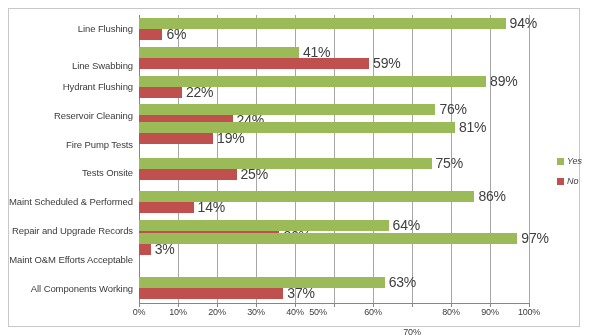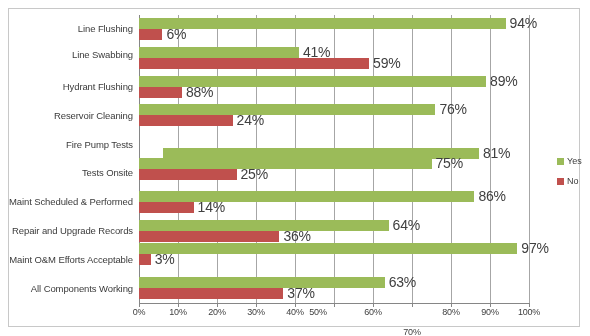--- a/index.html
+++ b/index.html
@@ -96,21 +96,21 @@
     display:flex;
     align-items:center;
     margin-bottom:11px;
     white-space:nowrap;
   }
   .legend-swatch{
     width:7px;height:7px;
     margin-right:3px;
     display:inline-block;
   }
-  .legend-text{ line-height:9px; }
+  .legend-text{ line-height:9px;font-style:italic; }
 </style>
 </head>
 <body>
 
 <div id="chart-frame">
   <div id="plot">
     <div id="gridlines">
         <div class="gridline axis0" style="left: 0px;"></div>
         <div class="gridline" style="left: 39px;"></div>
         <div class="gridline" style="left: 78px;"></div>
@@ -133,29 +133,29 @@
         <div class="row" style="top: 28.8px; height: 28.8px;">
           <div class="bar yes" style="width: 159.9px; background: rgb(155, 187, 89);"></div>
           <div class="bar-label yes" style="left: 163.9px;">41%</div>
           <div class="bar no" style="width: 230.1px; background: rgb(192, 80, 77);"></div>
           <div class="bar-label no" style="left: 234.1px;">59%</div>
         </div>
         <div class="row" style="top: 57.6px; height: 28.8px;">
           <div class="bar yes" style="width: 347.1px; background: rgb(155, 187, 89);"></div>
           <div class="bar-label yes" style="left: 351.1px;">89%</div>
           <div class="bar no" style="width: 42.9px; background: rgb(192, 80, 77);"></div>
-          <div class="bar-label no" style="left: 46.9px;">88%</div>
+          <div class="bar-label no" style="left: 46.9px;">22%</div>
         </div>
         <div class="row" style="top: 86.4px; height: 28.8px;">
           <div class="bar yes" style="width: 296.4px; background: rgb(155, 187, 89);"></div>
           <div class="bar-label yes" style="left: 300.4px;">76%</div>
           <div class="bar no" style="width: 93.6px; background: rgb(192, 80, 77);"></div>
           <div class="bar-label no" style="left: 97.6px;">24%</div>
         </div>
-        <div class="row" style="top: 130px; height: 28.8px; margin-left: 24px;">
+        <div class="row" style="top: 104px; height: 28.8px;">
           <div class="bar yes" style="width: 315.9px; background: rgb(155, 187, 89);"></div>
           <div class="bar-label yes" style="left: 319.9px;">81%</div>
           <div class="bar no" style="width: 74.1px; background: rgb(192, 80, 77);"></div>
           <div class="bar-label no" style="left: 78.1px;">19%</div>
         </div>
         <div class="row" style="top: 140px; height: 28.8px;">
           <div class="bar yes" style="width: 292.5px; background: rgb(155, 187, 89);"></div>
           <div class="bar-label yes" style="left: 296.5px;">75%</div>
           <div class="bar no" style="width: 97.5px; background: rgb(192, 80, 77);"></div>
           <div class="bar-label no" style="left: 101.5px;">25%</div>
@@ -165,21 +165,21 @@
           <div class="bar-label yes" style="left: 339.4px;">86%</div>
           <div class="bar no" style="width: 54.6px; background: rgb(192, 80, 77);"></div>
           <div class="bar-label no" style="left: 58.6px;">14%</div>
         </div>
         <div class="row" style="top: 201.6px; height: 28.8px;">
           <div class="bar yes" style="width: 249.6px; background: rgb(155, 187, 89);"></div>
           <div class="bar-label yes" style="left: 253.6px;">64%</div>
           <div class="bar no" style="width: 140.4px; background: rgb(192, 80, 77);"></div>
           <div class="bar-label no" style="left: 144.4px;">36%</div>
         </div>
-        <div class="row" style="top: 225px; height: 28.8px; text-decoration: underline;">
+        <div class="row" style="top: 215px; height: 28.8px; text-decoration: underline;">
           <div class="bar yes" style="width: 378.3px; background: rgb(155, 187, 89);"></div>
           <div class="bar-label yes" style="left: 382.3px;">97%</div>
           <div class="bar no" style="width: 11.7px; background: rgb(192, 80, 77);"></div>
           <div class="bar-label no" style="left: 15.7px;">3%</div>
         </div>
         <div class="row" style="top: 259.2px; height: 28.8px;">
           <div class="bar yes" style="width: 245.7px; background: rgb(155, 187, 89);"></div>
           <div class="bar-label yes" style="left: 249.7px;">63%</div>
           <div class="bar no" style="width: 144.3px; background: rgb(192, 80, 77);"></div>
           <div class="bar-label no" style="left: 148.3px;">37%</div>
@@ -207,21 +207,21 @@
         <div class="xtick-label" style="left: 156px;">40%</div>
         <div class="xtick-label" style="left: 179px;">50%</div>
         <div class="xtick-label" style="left: 234px;">60%</div>
         <div class="xtick-label" style="left: 273px; margin-top: 20px;">70%</div>
         <div class="xtick-label" style="left: 312px;">80%</div>
         <div class="xtick-label" style="left: 351px;">90%</div>
         <div class="xtick-label" style="left: 390px;">100%</div>
       </div>
     <div id="catlabels">
         <div class="cat-label" style="top: 9.4px;">Line Flushing</div>
-        <div class="cat-label" style="top: 35px;">Line Swabbing</div>
+        <div class="cat-label" style="top: 46px;">Line Swabbing</div>
         <div class="cat-label" style="top: 67px;">Hydrant Flushing</div>
         <div class="cat-label" style="top: 95.8px;">Reservoir Cleaning</div>
         <div class="cat-label" style="top: 124.6px;">Fire Pump Tests</div>
         <div class="cat-label" style="top: 153.4px;">Tests Onsite</div>
         <div class="cat-label" style="top: 182px; margin-left: 21px;">Maint Scheduled &amp; Performed</div>
         <div class="cat-label" style="top: 211px;">Repair and Upgrade Records</div>
         <div class="cat-label" style="top: 239.8px;">Maint O&amp;M Efforts Acceptable</div>
         <div class="cat-label" style="top: 268.6px;">All Components Working</div>
       </div>
   </div>

